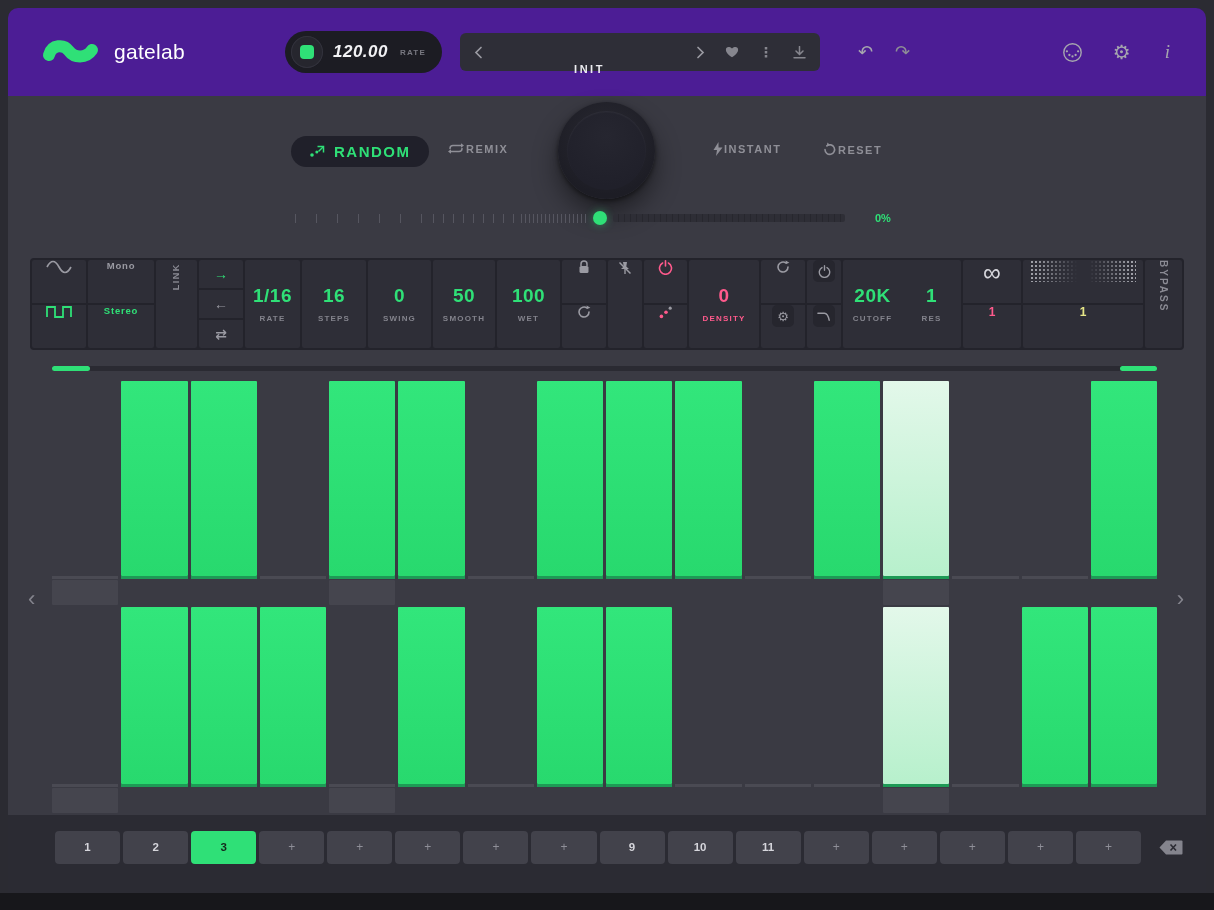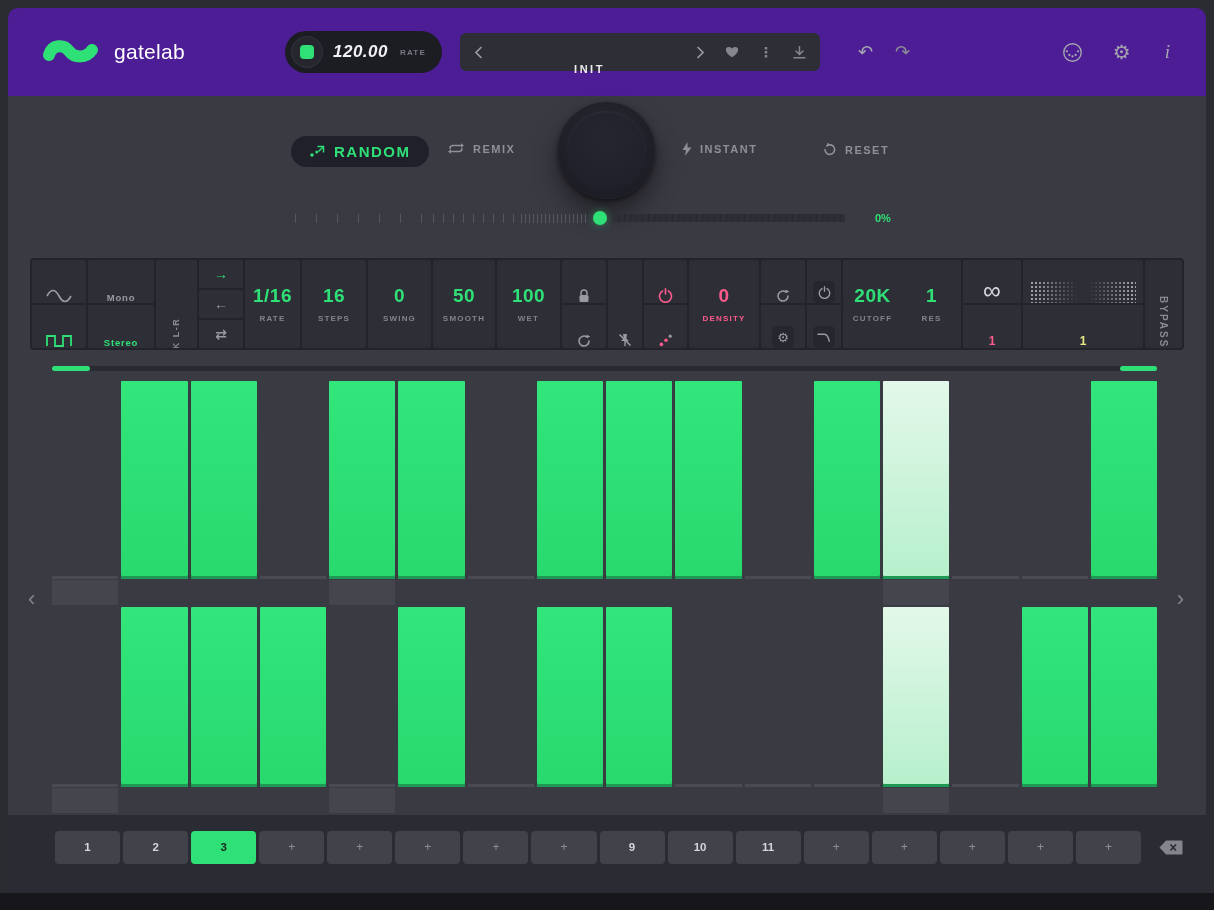--- a/index.html
+++ b/index.html
@@ -44,23 +44,23 @@
   .info-glyph{ font-family:"Liberation Serif",serif; font-style:italic; font-size:19px; color:#a6a6ae; padding:0 4px;}
 
   
   .main{ flex:1; background:#3a3a43; display:flex; flex-direction:column; }
 
   
   .rand-section{ position:relative; height:162px; flex:none; }
   .random-pill{ position:absolute; left:283px; top:40px; height:31px; border-radius:16px;
                 background:#20202a; display:flex; align-items:center; gap:9px; padding:0 18px; cursor:pointer;}
   .random-label{ color:var(--green); font-size:15px; font-weight:bold; letter-spacing:1.5px; }
-  .ctrl-link{ position:absolute; display:flex; align-items:center; gap:8px; cursor:pointer; }
+  .ctrl-link{ position:absolute; display:flex; align-items:center; gap:1px; cursor:pointer; }
   .ctrl-label{ color:#8f8f97; font-size:11px; font-weight:bold; letter-spacing:1.5px; }
-  .remix{ left:439px; top:46px; } .instant{ left:674px; top:46px; } .reset{ left:814px; top:46px; }
+  .remix{ left:439px; top:46px; } .instant{ left:705px; top:46px; } .reset{ left:814px; top:46px; }
   .knob{ position:absolute; left:550px; top:6px; width:97px; height:97px; border-radius:50%;
          background:radial-gradient(circle at 50% 38%, #2a2a33, #1d1d25 72%);
          box-shadow:0 14px 26px rgba(0,0,0,.45), 0 2px 5px rgba(0,0,0,.5); cursor:pointer;}
   .knob::after{ content:""; position:absolute; inset:9px; border-radius:50%;
          background:radial-gradient(circle at 50% 32%, #262630, #20202a 75%);
          box-shadow:inset 0 1px 2px rgba(255,255,255,.06); }
 
   .slider-row{ position:absolute; left:287px; top:112px; height:20px; display:flex; align-items:center; }
   .ticks{ height:9px; }
   .t1{ width:138px; background:repeating-linear-gradient(90deg,#565660 0 1px,transparent 1px 21px); }
@@ -69,21 +69,21 @@
   .slider-handle{ width:14px; height:14px; border-radius:50%; background:var(--green);
                   margin:0 6px; box-shadow:0 0 8px rgba(47,224,119,.45); cursor:pointer;}
   .slider-solid{ width:232px; height:8px; border-radius:2px; cursor:pointer;
                  background:repeating-linear-gradient(90deg,#2e2e36 0 5px,#27272e 5px 6px); }
   .amount{ margin-left:30px; color:var(--green); font-size:11px; font-weight:bold; }
 
   
   .control-strip{ margin:0 22px; height:92px; flex:none; display:flex; gap:2px;
                   background:#23232b; padding:2px; border-radius:4px; }
   .cell{ background:#2e2e37; display:flex; flex-direction:column; border-radius:2px; overflow:hidden; flex:none;}
-  .half{ flex:1; display:flex; align-items:flex-end; justify-content:center; cursor:pointer;}
+  .half{ flex:1; display:flex; align-items:flex-start; justify-content:center; cursor:pointer;}
   .third{ flex:1; display:flex; align-items:center; justify-content:center; cursor:pointer;}
   .half + .half, .third + .third{ border-top:2px solid #23232b; }
   .w-wave{width:54px}.w-channel{width:66px}.w-link{width:41px}.w-dir{width:44px}
   .w-rate{width:55px}.w-steps{width:64px}.w-swing{width:63px}.w-smooth{width:62px}.w-wet{width:63px}
   .w-lock{width:44px}.w-anchor{width:34px}.w-dpow{width:43px}.w-density{width:70px}
   .w-rgear{width:44px}.w-pcurve{width:34px}.w-filter{width:118px}.w-loop{width:58px}
   .w-dither{width:120px}.w-bypass{flex:1}
   .num-cell{ align-items:center; justify-content:center; gap:7px; cursor:pointer; }
   .num-val{ color:var(--green); font-size:19px; font-weight:bold; letter-spacing:.5px; }
   .num-val.pink{ color:var(--pink); }

